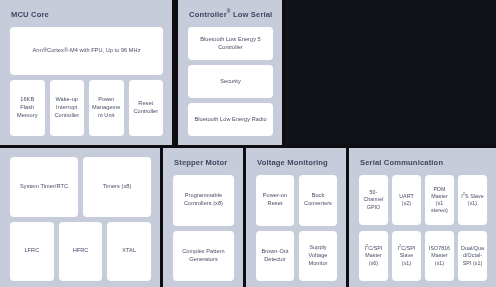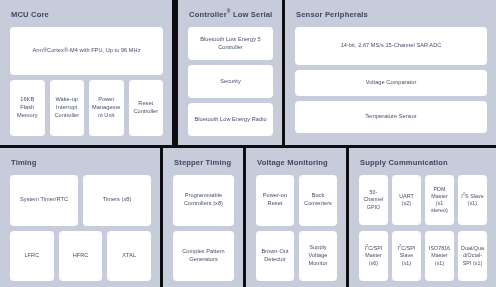--- a/index.html
+++ b/index.html
@@ -193,48 +193,27 @@
         <div class="card-row row-bt">
           <div class="card">
             <span class="card-label">Bluetooth Low Energy Radio</span>
           </div>
         </div>
       </div>
     </div>
 
     <div class="gap-v"></div>
 
-    <div class="panel p-sensor">
-      <div class="panel-title">Sensor Peripherals</div>
-      <div class="cards">
-        <div class="card-row row-sp-a">
-          <div class="card">
-            <span class="card-label">14-bit, 2.67 MS/s 15-Channel SAR ADC</span>
-          </div>
-        </div>
-        <div class="card-row row-sp-b">
-          <div class="card">
-            <span class="card-label">Voltage Comparator</span>
-          </div>
-        </div>
-        <div class="card-row row-sp-c">
-          <div class="card">
-            <span class="card-label">Temperature Sensor</span>
-          </div>
-        </div>
-      </div>
-    </div>
   </div>
 
   <div class="gap-h"></div>
 
   <div class="band row-bottom">
 
     <div class="panel p-timing">
-      <div class="panel-title">Timing</div>
       <div class="cards">
         <div class="card-row row-tim-a">
           <div class="card">
             <span class="card-label">System Timer/RTC</span>
           </div>
           <div class="card">
             <span class="card-label">Timers (x8)</span>
           </div>
         </div>
         <div class="card-row row-tim-b">
@@ -247,21 +226,21 @@
           <div class="card">
             <span class="card-label">XTAL</span>
           </div>
         </div>
       </div>
     </div>
 
     <div class="gap-v"></div>
 
     <div class="panel p-step">
-      <div class="panel-title">Stepper Timing</div>
+      <div class="panel-title">Stepper Motor</div>
       <div class="cards">
         <div class="card-row row-step">
           <div class="card">
             <span class="card-label">Programmable Controllers (x8)</span>
           </div>
         </div>
         <div class="card-row row-step">
           <div class="card">
             <span class="card-label">Complex Pattern Generators</span>
           </div>
@@ -289,21 +268,21 @@
           <div class="card">
             <span class="card-label">Supply Voltage Monitor</span>
           </div>
         </div>
       </div>
     </div>
 
     <div class="gap-v"></div>
 
     <div class="panel p-serial">
-      <div class="panel-title">Supply Communication</div>
+      <div class="panel-title">Serial Communication</div>
       <div class="cards">
         <div class="card-row row-serial">
           <div class="card">
             <span class="card-label">50-Channel GPIO</span>
           </div>
           <div class="card">
             <span class="card-label">UART (x2)</span>
           </div>
           <div class="card">
             <span class="card-label">PDM Master (x1 stereo)</span>

